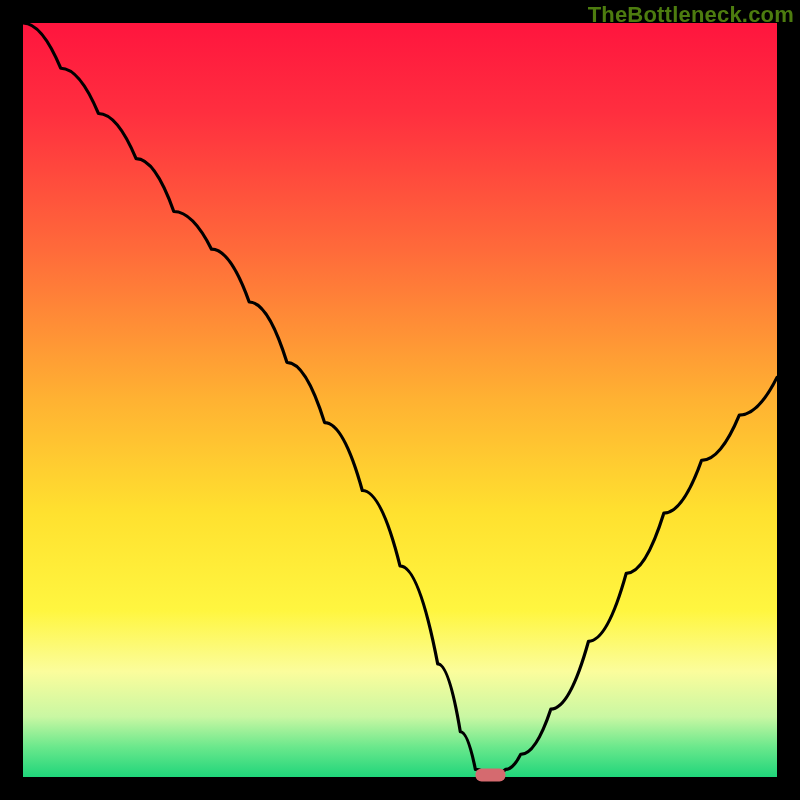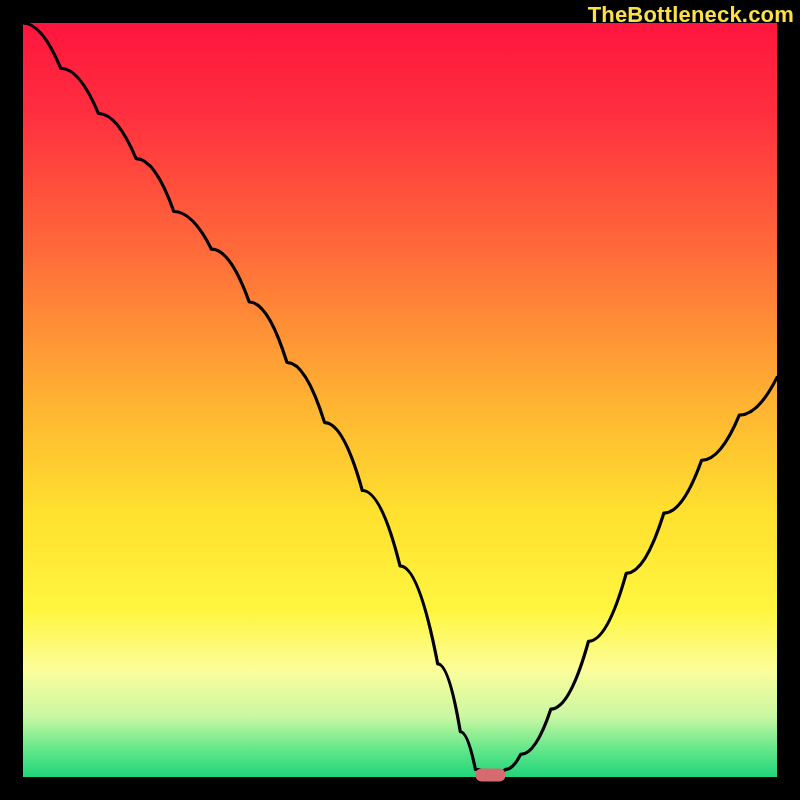--- a/index.html
+++ b/index.html
@@ -10,21 +10,21 @@
     height: 800px;
     background: #000;
   }
   .watermark {
     position: absolute;
     top: 2px;
     right: 6px;
     font-family: Arial, Helvetica, sans-serif;
     font-size: 22px;
     font-weight: 600;
-    color: #fde047;
+    color: #4d7c0f;
     letter-spacing: 0.2px;
     z-index: 5;
   }
   svg { display: block; }
 </style>
 </head>
 <body>
 
 <div class="frame">
   <div class="watermark">TheBottleneck.com</div>

